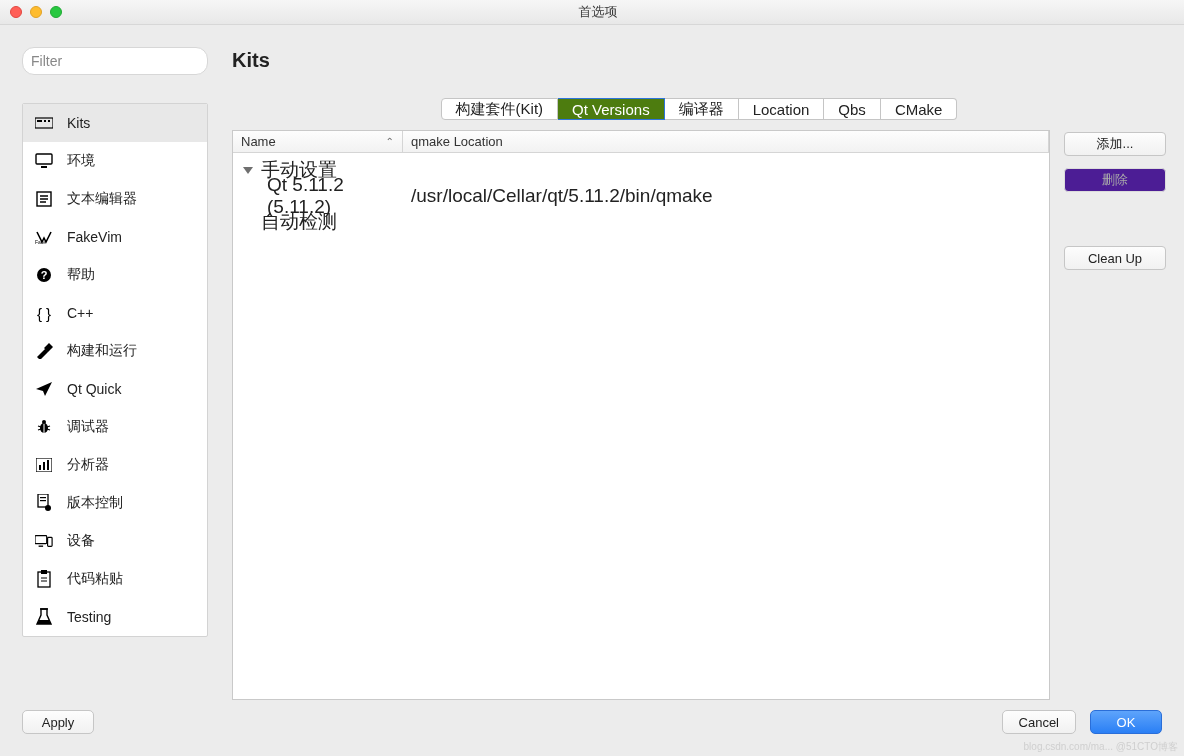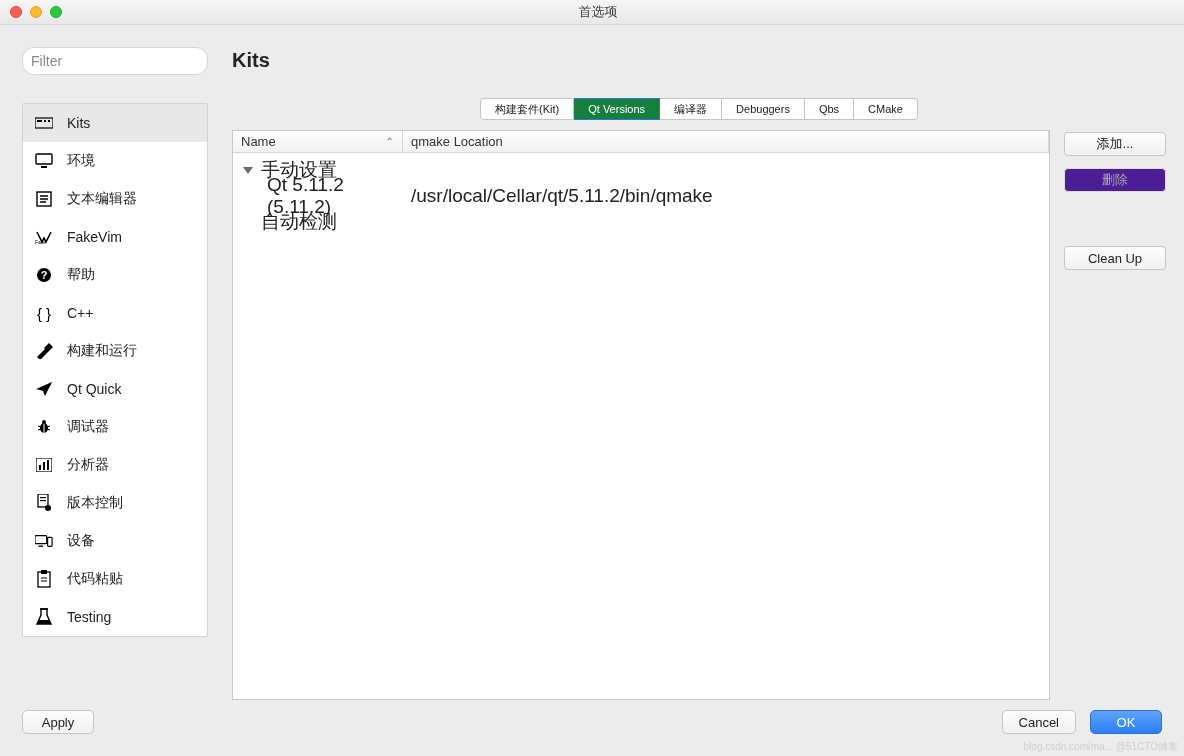--- a/index.html
+++ b/index.html
@@ -59,27 +59,27 @@
 .cat .ic { width: 18px; height: 18px; display: flex; align-items: center; justify-content: center; color: #000; }
 
 .main { flex: 1; display: flex; flex-direction: column; }
 .main h1 { font-size: 20px; font-weight: 600; margin: 2px 0 26px 0; }
 
 .tabrow { display: flex; justify-content: center; margin-bottom: 10px; }
 .tabs { display: flex; }
 .tab {
   height: 22px; padding: 0 14px;
   background: #fff; border: 1px solid #c5c5c5;
-  display: flex; align-items: center; font-size: 11px;
+  display: flex; align-items: center; font-size: 15px;
   cursor: default;
 }
 .tab + .tab { border-left: none; }
 .tab:first-child { border-radius: 4px 0 0 4px; }
 .tab:last-child { border-radius: 0 4px 4px 0; }
-.tab.act { background: #15803d; color: #fff; border-color: #2d74db; }
+.tab.act { background: #4d7c0f; color: #fff; border-color: #2d74db; }
 
 .content { display: flex; gap: 14px; flex: 1; }
 .tablewrap {
   flex: 1;
   background: #fff;
   border: 1px solid #c9c9c9;
   display: flex; flex-direction: column;
   min-height: 530px;
 }
 .thead {
@@ -286,21 +286,21 @@
   </div>
 
   <div class="main">
     <h1>Kits</h1>
 
     <div class="tabrow">
       <div class="tabs">
         <div class="tab">构建套件(Kit)</div>
         <div class="tab act">Qt Versions</div>
         <div class="tab">编译器</div>
-        <div class="tab">Debuggers</div>
+        <div class="tab">Location</div>
         <div class="tab">Qbs</div>
         <div class="tab">CMake</div>
       </div>
     </div>
 
     <div class="content">
       <div class="tablewrap">
         <div class="thead">
           <div class="th col-name">
             <span>Name</span>

